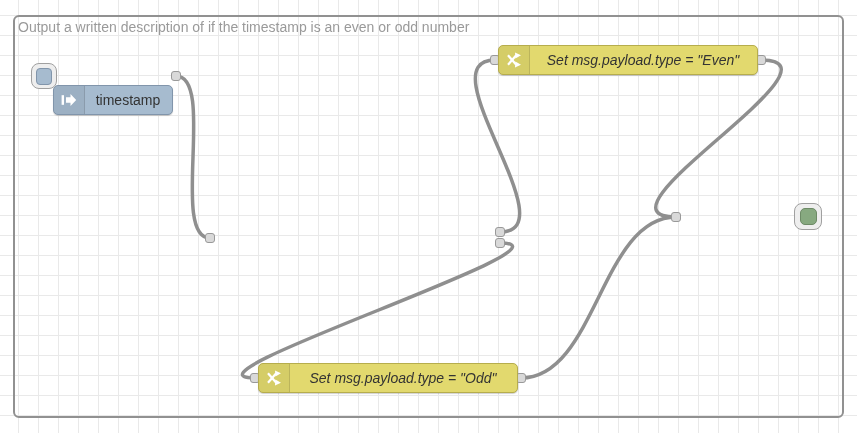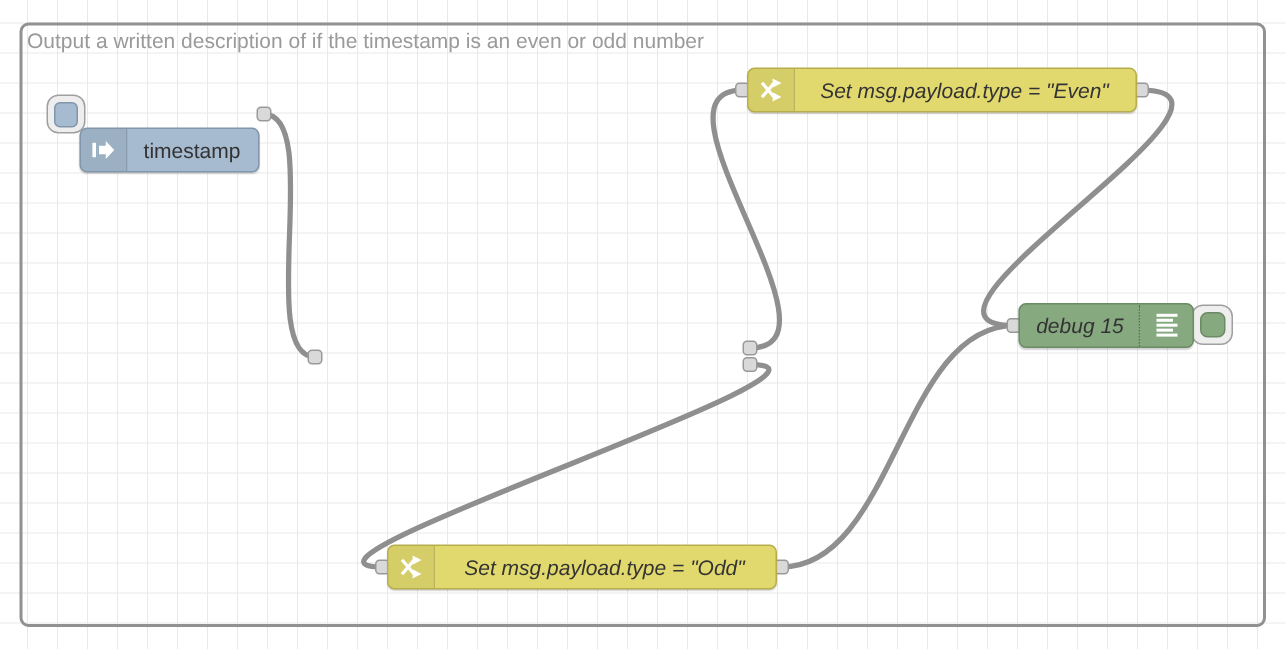--- a/index.html
+++ b/index.html
@@ -118,26 +118,14 @@
         <path d="M11 17.6 L17 14.7 L11.4 11.6 Z" fill="#ffffff"></path>
       </svg>
     </div>
     <div class="node-label lbl-left30 italic">Set msg.payload.type = "Odd"</div>
   </div>
 
   <div class="btn-outer" style="left:794px;top:203px;width:28px;height:27px;border-radius:8px;">
     <div class="btn-inner" style="left:5px;top:4px;width:17px;height:17px;border-radius:5px;background:#87a980;border:1px solid #6d8a66;"></div>
   </div>
 
-  <div class="node node-green" style="left:679px;top:202px;width:117px;">
-    <div class="icon-shade icon-right">
-      <svg width="16" height="18" viewBox="0 0 16 18">
-        <rect x="1" y="1.2" width="14" height="2" fill="#ffffff"></rect>
-        <rect x="1" y="4.5" width="11" height="2" fill="#ffffff"></rect>
-        <rect x="1" y="7.8" width="14" height="2" fill="#ffffff"></rect>
-        <rect x="1" y="11.1" width="11" height="2" fill="#ffffff"></rect>
-        <rect x="1" y="14.4" width="14" height="2" fill="#ffffff"></rect>
-      </svg>
-    </div>
-    <div class="node-label lbl-debug italic">debug 15</div>
-  </div>
 
 </div>
 
 </body></html>

